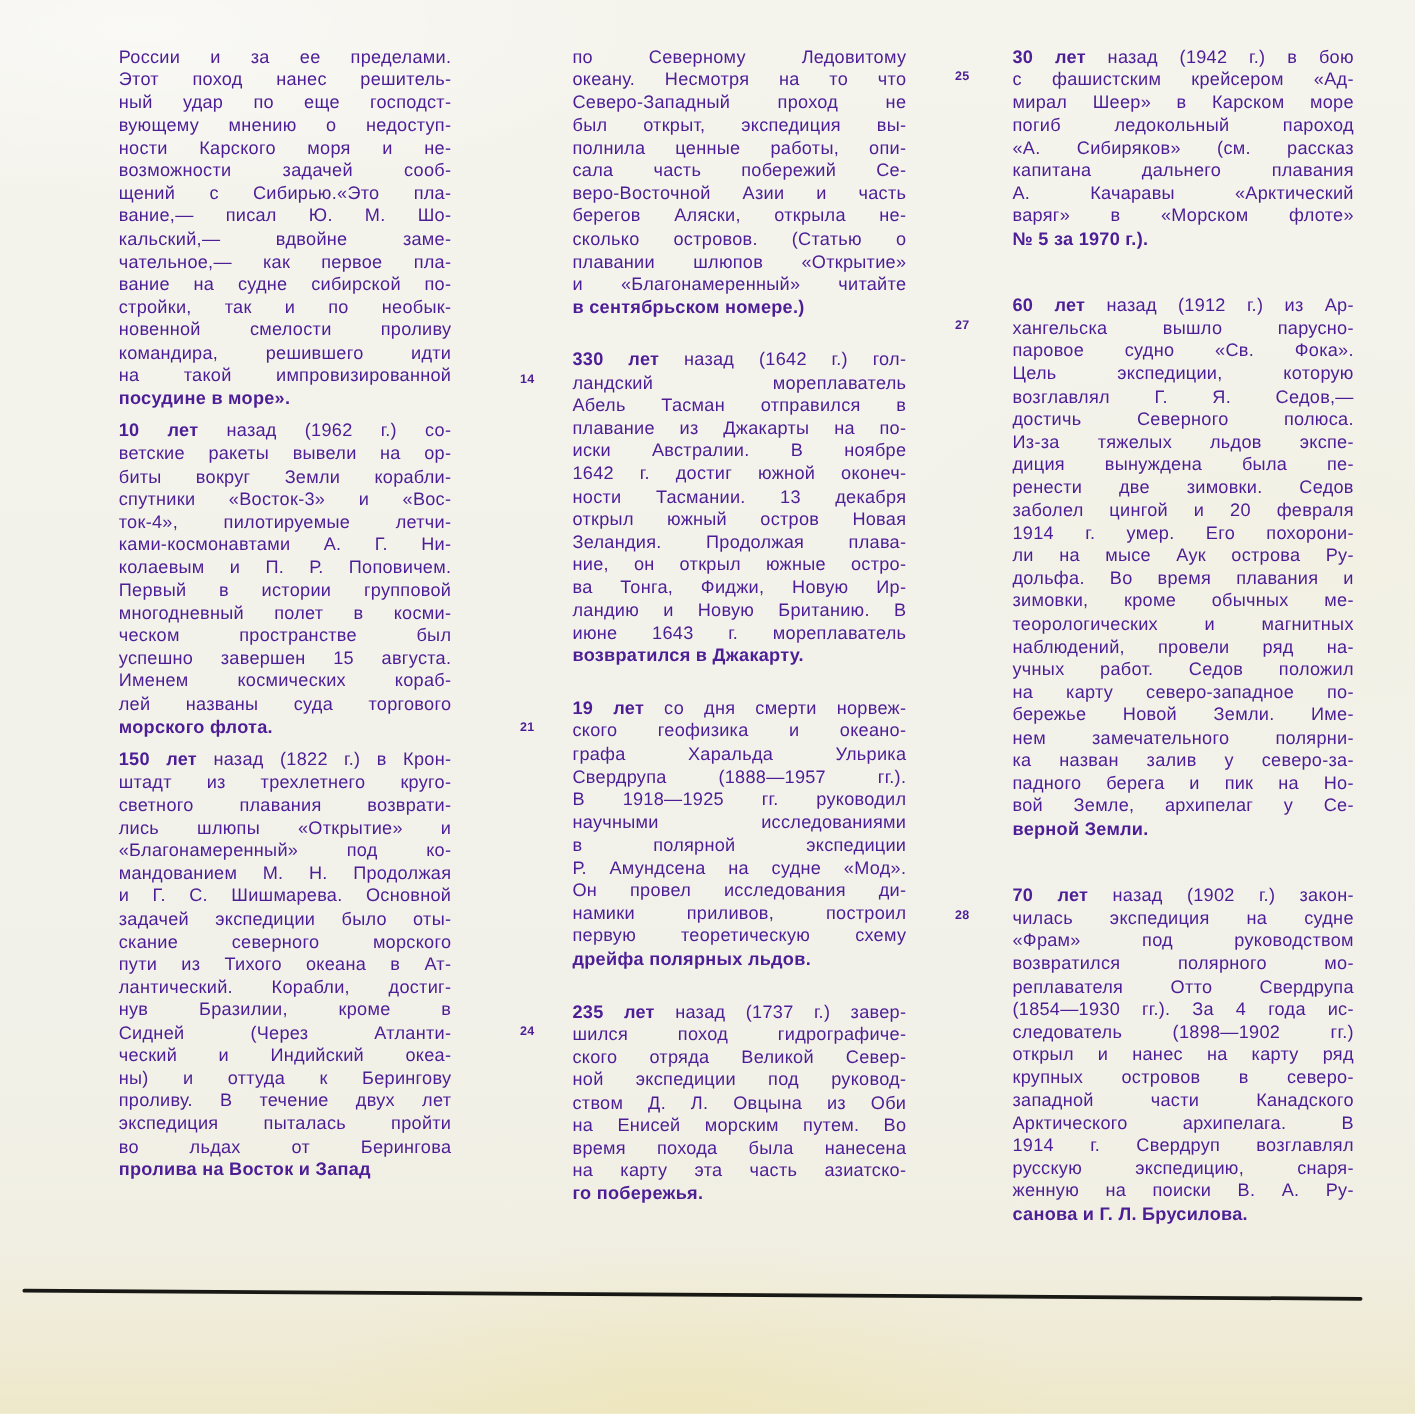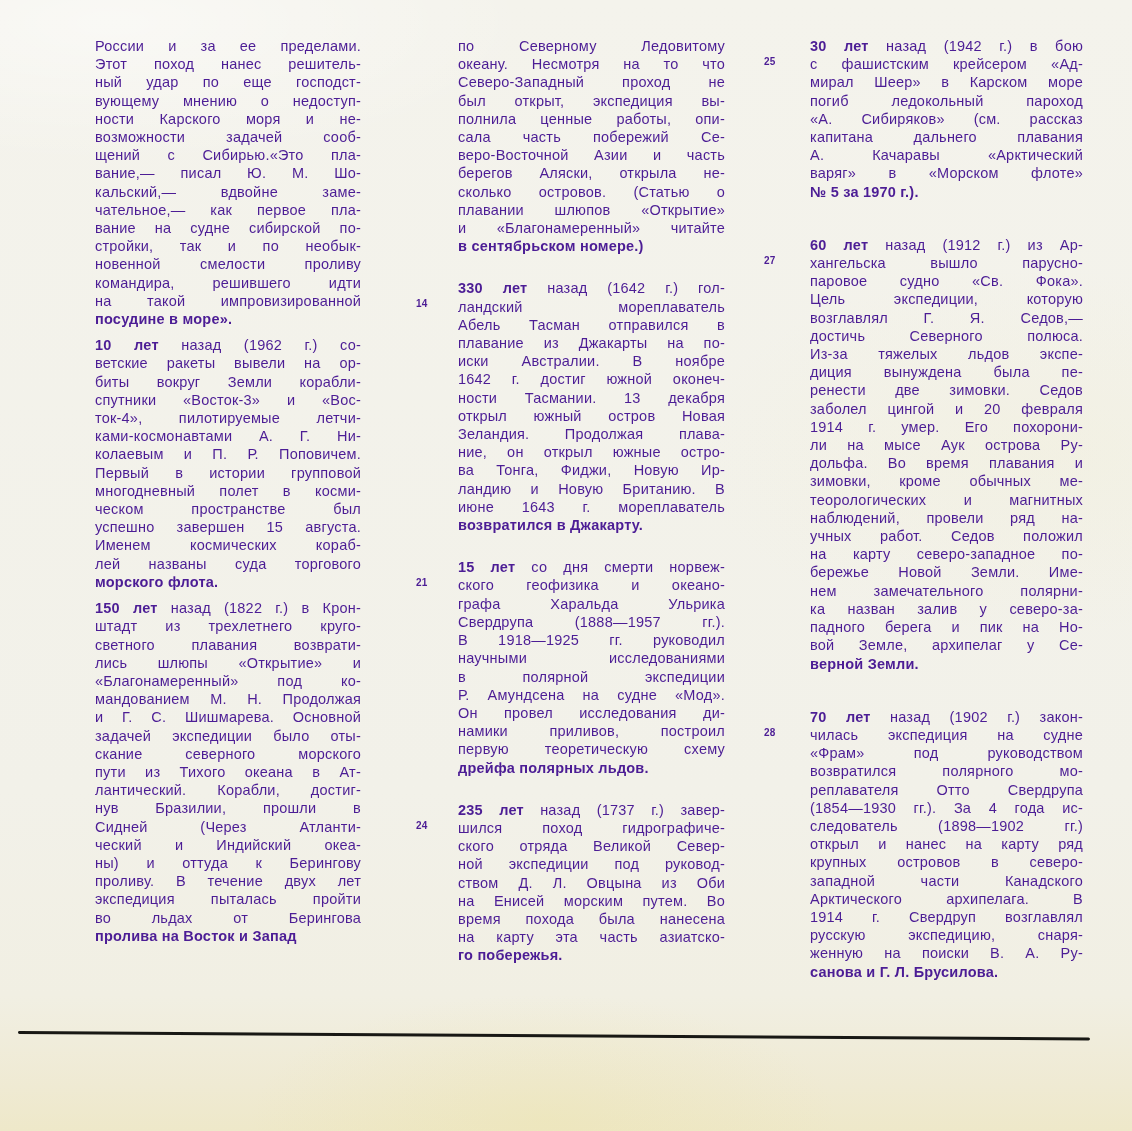--- a/index.html
+++ b/index.html
@@ -125,21 +125,21 @@
         <div class="line">штадт из трехлетнего круго-</div>
         <div class="line">светного плавания возврати-</div>
         <div class="line">лись шлюпы «Открытие» и</div>
         <div class="line">«Благонамеренный» под ко-</div>
         <div class="line">мандованием М. Н. Продолжая</div>
         <div class="line">и Г. С. Шишмарева. Основной</div>
         <div class="line">задачей экспедиции было оты-</div>
         <div class="line">скание северного морского</div>
         <div class="line">пути из Тихого океана в Ат-</div>
         <div class="line">лантический. Корабли, достиг-</div>
-        <div class="line">нув Бразилии, прошли в</div>
+        <div class="line">нув Бразилии, кроме в</div>
         <div class="line">Сидней (Через Атланти-</div>
         <div class="line">ческий и Индийский океа-</div>
         <div class="line">ны) и оттуда к Берингову</div>
         <div class="line">проливу. В течение двух лет</div>
         <div class="line">экспедиция пыталась пройти</div>
         <div class="line">во льдах от Берингова</div>
         <div class="line last">пролива на Восток и Запад</div>
       </div>
     </div>
   <div id="col-2" class="column">
@@ -169,21 +169,21 @@
         <div class="line">открыл южный остров Новая</div>
         <div class="line">Зеландия. Продолжая плава-</div>
         <div class="line">ние, он открыл южные остро-</div>
         <div class="line">ва Тонга, Фиджи, Новую Ир-</div>
         <div class="line">ландию и Новую Британию. В</div>
         <div class="line">июне 1643 г. мореплаватель</div>
         <div class="line last">возвратился в Джакарту.</div>
       </div>
       <div class="block">
         <span class="num">21</span>
-        <div class="line"><b>15 лет</b> со дня смерти норвеж-</div>
+        <div class="line"><b>19 лет</b> со дня смерти норвеж-</div>
         <div class="line">ского геофизика и океано-</div>
         <div class="line">графа Харальда Ульрика</div>
         <div class="line">Свердрупа (1888—1957 гг.).</div>
         <div class="line">В 1918—1925 гг. руководил</div>
         <div class="line">научными исследованиями</div>
         <div class="line">в полярной экспедиции</div>
         <div class="line">Р. Амундсена на судне «Мод».</div>
         <div class="line">Он провел исследования ди-</div>
         <div class="line">намики приливов, построил</div>
         <div class="line">первую теоретическую схему</div>

